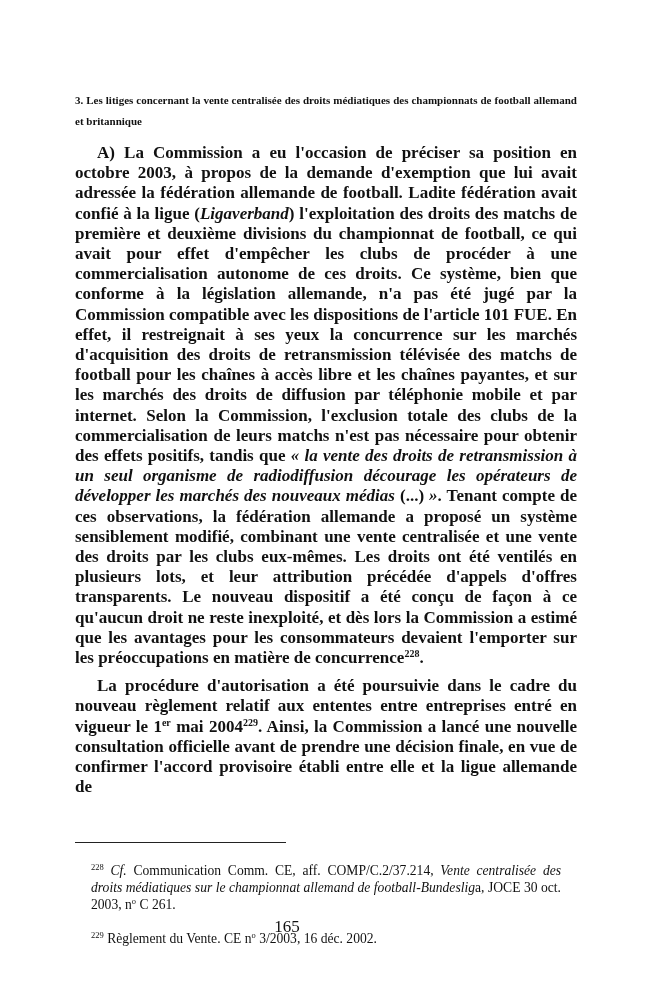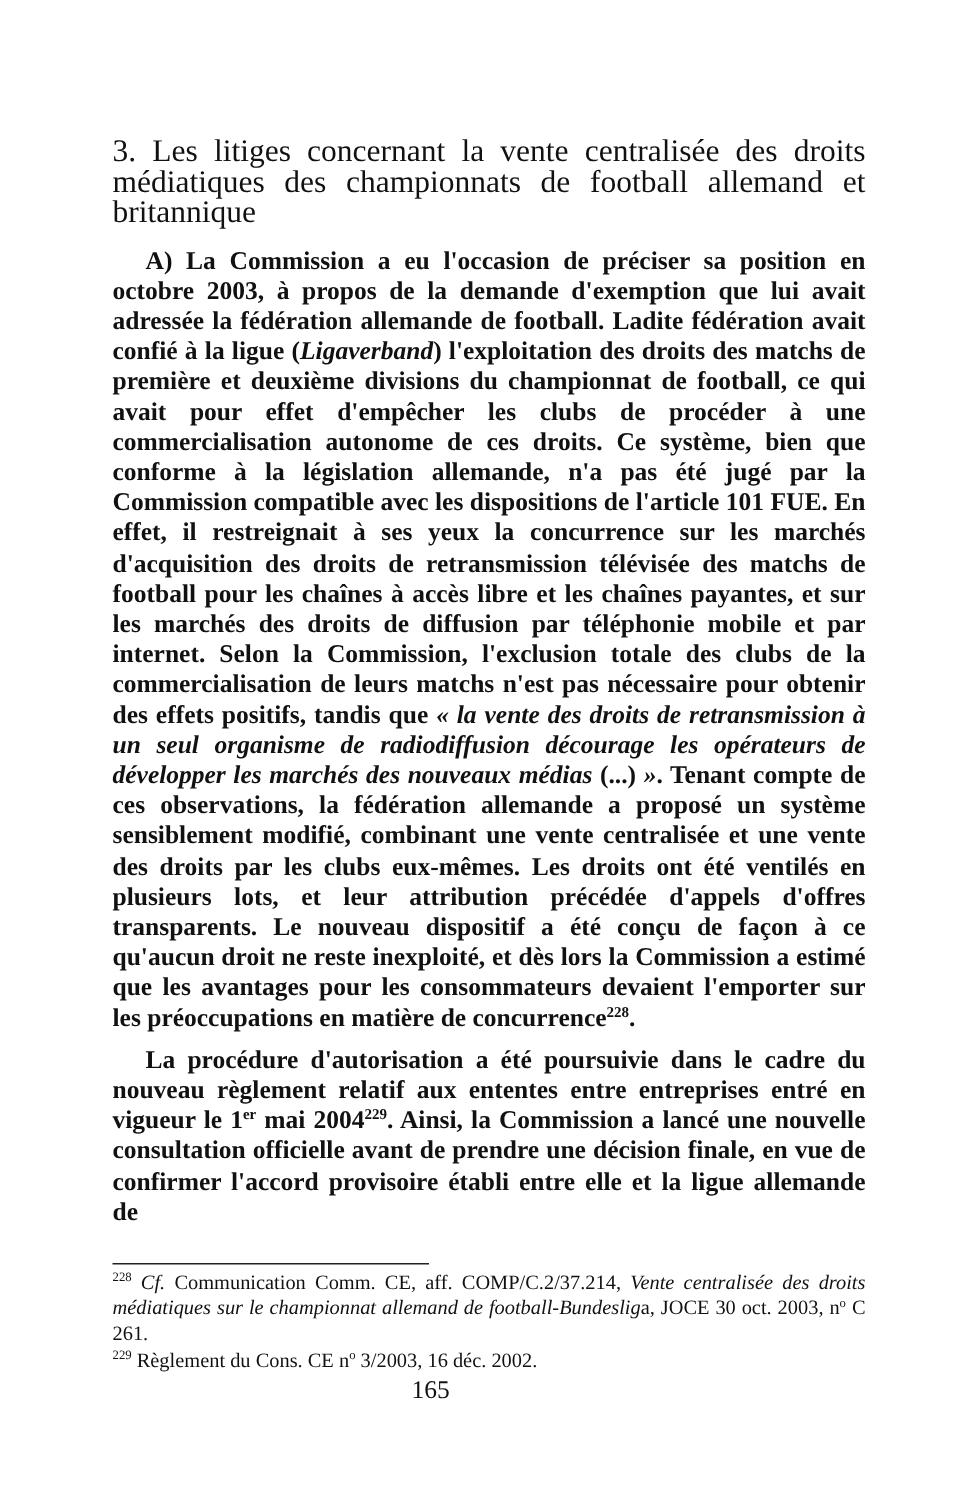--- a/index.html
+++ b/index.html
@@ -1,40 +1,40 @@
 <!DOCTYPE html>
 <html><head>
 <meta charset="utf-8">
 <style>
   html, body { margin: 0; padding: 0; background: #ffffff; }
   body { width: 650px; height: 1007px; position: relative; overflow: hidden;
          font-family: "Liberation Serif", "DejaVu Serif", serif; color: #111; }
   .page { position: absolute; left: 75px; top: 90px; width: 502px; }
-  .heading { font-weight: normal; font-size: 21px; line-height: 20.5px; text-align: justify;
+  .heading { font-weight: bold; font-size: 11px; line-height: 20.5px; text-align: justify;
              text-align-last: left; margin: 0 0 12px 0; }
   .para { font-size: 17px; line-height: 20.2px; text-align: justify; text-indent: 22px; margin: 0 0 8px 0; font-weight: bold; }
   .para i { font-style: italic; }
   sup { font-size: 10px; line-height: 0; vertical-align: 6px; }
   .rule { position: absolute; left: 75px; top: 842px; width: 211px; height: 0; border-top: 1px solid #222; }
   .footnotes { position: absolute; left: 75px; top: 846px; width: 502px; font-size: 13.6px; line-height: 17.2px; }
-  .fn { text-align: justify; margin: 0; }
+  .fn { text-align: justify; margin: 16px; }
   .fn sup { font-size: 8.5px; vertical-align: 5px; }
   .pagenum { position: absolute; left: 0; width: 574px; top: 917px; text-align: center; font-size: 17px; }
 </style>
 </head>
 <body>
 
 <div class="page">
   <h3 class="heading">3. Les litiges concernant la vente centralisée des droits médiatiques des championnats de football allemand et britannique</h3>
 
   <p class="para"><span>A) La Commission a eu l'occasion de préciser sa position en octobre 2003, à propos de la demande d'exemption que lui avait adressée la fédération allemande de football. Ladite fédération avait confié à la ligue (</span><i>Ligaverband</i><span>) l'exploitation des droits des matchs de première et deuxième divisions du championnat de football, ce qui avait pour effet d'empêcher les clubs de procéder à une commercialisation autonome de ces droits. Ce système, bien que conforme à la législation allemande, n'a pas été jugé par la Commission compatible avec les dispositions de l'article 101 FUE. En effet, il restreignait à ses yeux la concurrence sur les marchés d'acquisition des droits de retransmission télévisée des matchs de football pour les chaînes à accès libre et les chaînes payantes, et sur les marchés des droits de diffusion par téléphonie mobile et par internet. Selon la Commission, l'exclusion totale des clubs de la commercialisation de leurs matchs n'est pas nécessaire pour obtenir des effets positifs, tandis que </span><i>« la vente des droits de retransmission à un seul organisme de radiodiffusion décourage les opérateurs de développer les marchés des nouveaux médias</i><span> (...) </span><i>»</i><span>. Tenant compte de ces observations, la fédération allemande a proposé un système sensiblement modifié, combinant une vente centralisée et une vente des droits par les clubs eux-mêmes. Les droits ont été ventilés en plusieurs lots, et leur attribution précédée d'appels d'offres transparents. Le nouveau dispositif a été conçu de façon à ce qu'aucun droit ne reste inexploité, et dès lors la Commission a estimé que les avantages pour les consommateurs devaient l'emporter sur les préoccupations en matière de concurrence</span><sup>228</sup><span>.</span></p>
 
   <p class="para"><span>La procédure d'autorisation a été poursuivie dans le cadre du nouveau règlement relatif aux ententes entre entreprises entré en vigueur le 1</span><sup>er</sup><span> mai 2004</span><sup>229</sup><span>. Ainsi, la Commission a lancé une nouvelle consultation officielle avant de prendre une décision finale, en vue de confirmer l'accord provisoire établi entre elle et la ligue allemande de</span></p>
 </div>
 
 <div class="rule"></div>
 
 <div class="footnotes">
   <p class="fn"><sup>228</sup> <i>Cf.</i><span> Communication Comm. CE, aff. COMP/C.2/37.214, </span><i>Vente centralisée des droits médiatiques sur le championnat allemand de football-Bundeslig</i><span>a, JOCE 30 oct. 2003, n</span><sup>o</sup><span> C 261.</span></p>
-  <p class="fn"><sup>229</sup><span> Règlement du Cons. CE n</span><sup>o</sup><span> 3/2003, 16 déc. 2002.</span></p>
+  <p class="fn"><sup>229</sup><span> Règlement du Vente. CE n</span><sup>o</sup><span> 3/2003, 16 déc. 2002.</span></p>
 </div>
 
 <div class="pagenum">165</div>
 
 </body></html>

